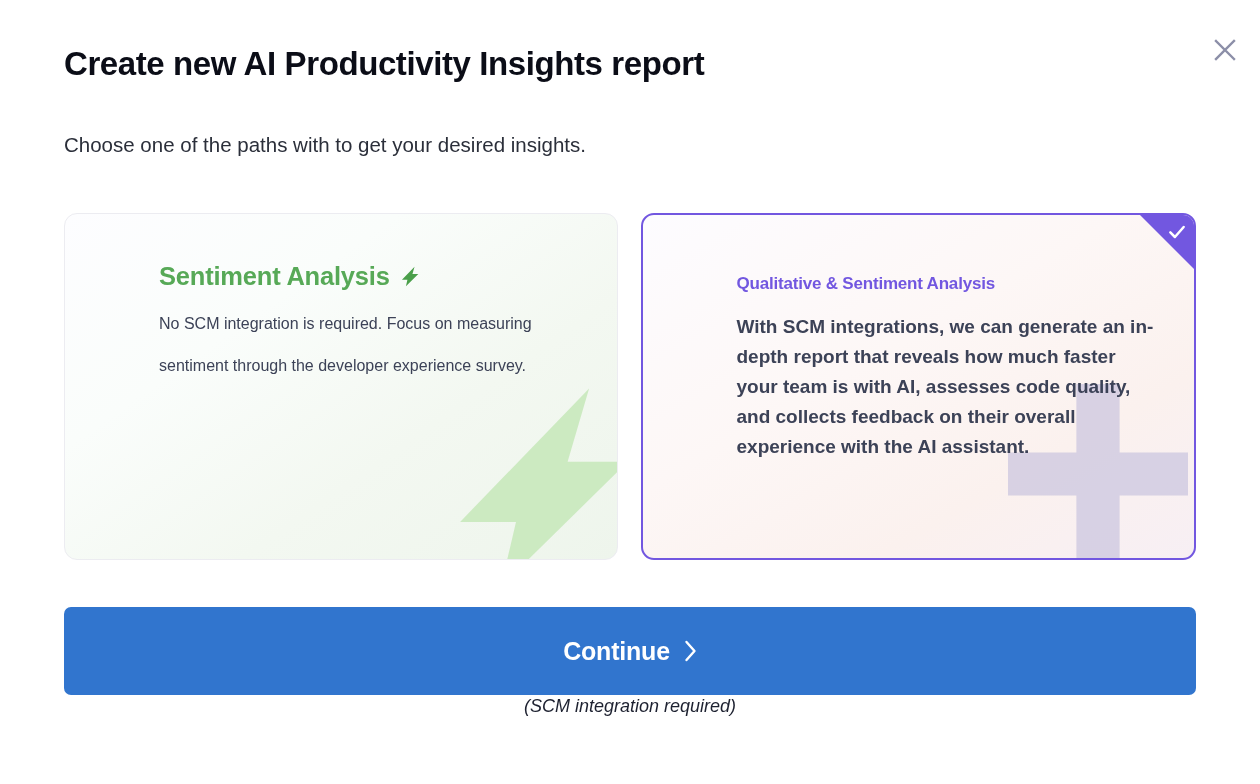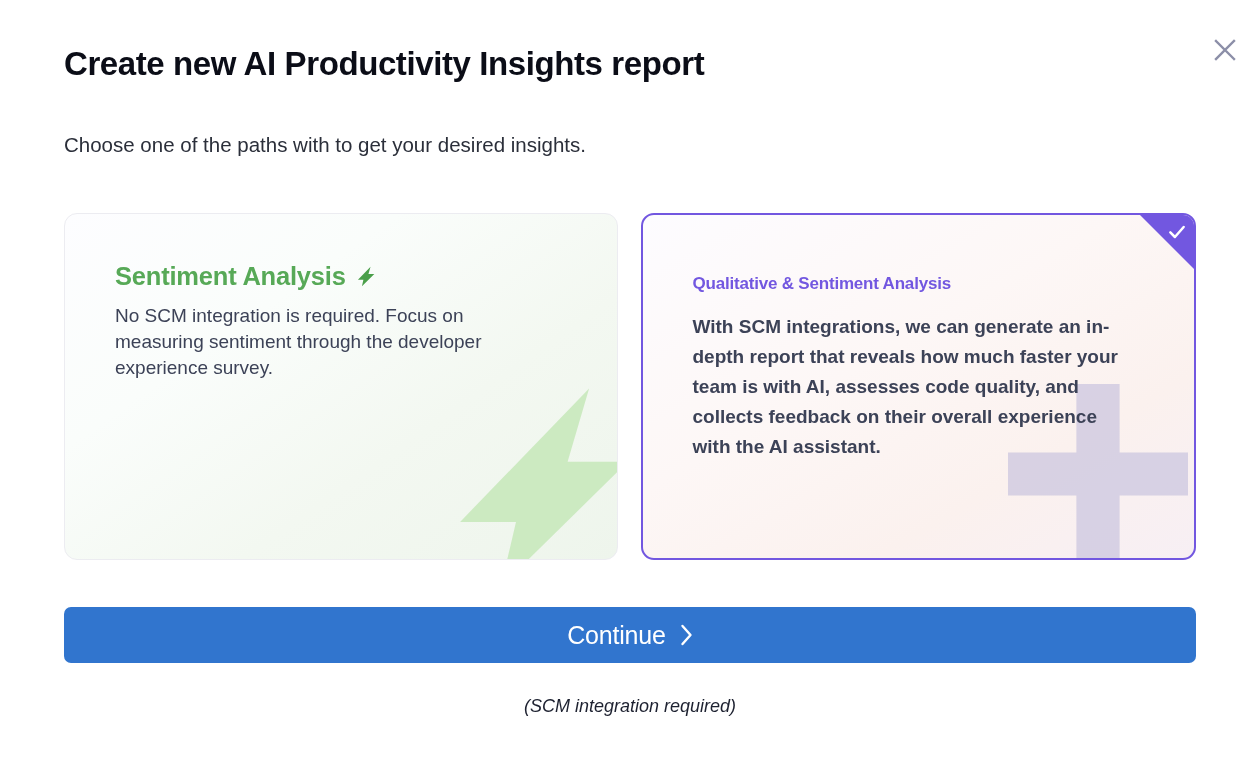--- a/index.html
+++ b/index.html
@@ -65,20 +65,21 @@
     display: flex;
     gap: 23px;
   }
 
   .card {
     position: relative;
     flex: 1 1 0;
     border-radius: 13px;
     overflow: hidden;
     cursor: pointer;
+    padding-left: 44px;
   }
 
   .card-inner {
     position: relative;
     z-index: 3;
     padding: 48px 40px 0 50px;
   }
 
   .card-watermark {
     position: absolute;
@@ -101,22 +102,22 @@
     font-weight: bold;
     color: #57a957;
     letter-spacing: -0.2px;
     display: flex;
     align-items: center;
     gap: 9px;
     margin-bottom: 12px;
     white-space: nowrap;
   }
   .card-sentiment .card-body {
-    font-size: 19px;
-    line-height: 26px;
+    font-size: 16px;
+    line-height: 42px;
     color: #3c4257;
     max-width: 410px;
   }
   .bolt-watermark {
     right: -28px;
     bottom: -36px;
     width: 215px;
     height: 215px;
   }
 
@@ -176,28 +177,28 @@
     top: 9px;
     right: 9px;
   }
 
   
   .continue-btn {
     position: absolute;
     left: 64px;
     top: 607px;
     width: 1132px;
-    height: 56px;
+    height: 88px;
     border: none;
     border-radius: 7px;
     background: #3175ce;
     color: #ffffff;
     font-family: "Liberation Sans", sans-serif;
     font-size: 25px;
-    font-weight: normal;
+    font-weight: bold;
     letter-spacing: -0.2px;
     cursor: pointer;
     display: flex;
     align-items: center;
     justify-content: center;
     gap: 14px;
   }
 
   .footnote {
     position: absolute;

